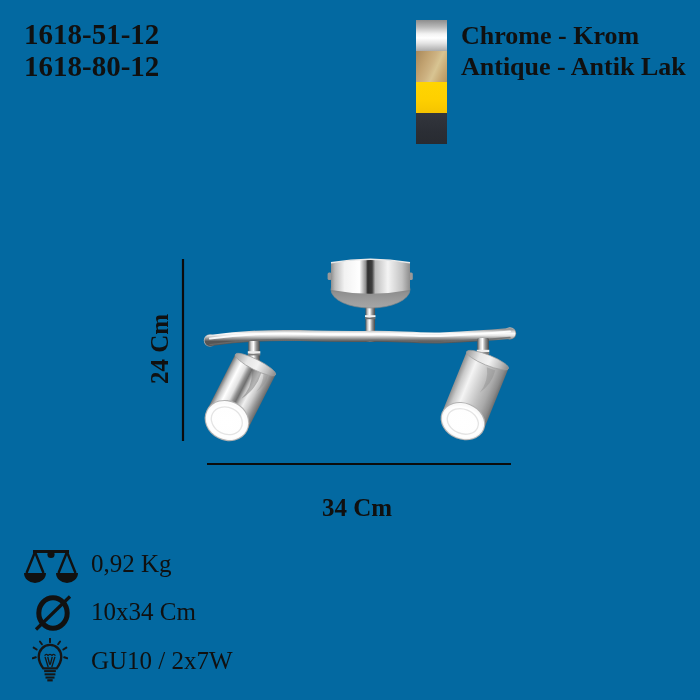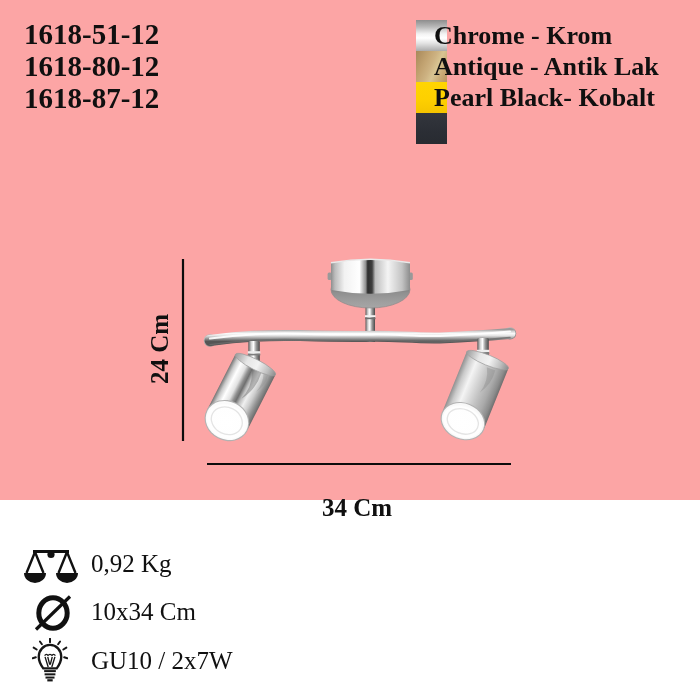--- a/index.html
+++ b/index.html
@@ -1,31 +1,31 @@
 <!DOCTYPE html>
 <html><head>
 <meta charset="utf-8">
 <style>
   * { margin: 0; padding: 0; box-sizing: border-box; }
   html, body { width: 700px; height: 700px; background: #ffffff; }
   body { font-family: "Liberation Serif", serif; color: #101010; overflow: hidden; }
-  #page { position: relative; width: 700px; height: 500px; background: #fca5a5; }
+  #page { position: relative; width: 700px; height: 700px; background: #0369a1; }
 
   
   .codes { position: absolute; left: 24px; top: 18px; }
   .code-line { font-size: 29px; font-weight: bold; line-height: 32px; letter-spacing: 0px; white-space: nowrap; }
 
   
   .swatch-strip { position: absolute; left: 416px; top: 20px; width: 31px; height: 124px; }
   .swatch { width: 31px; height: 31px; }
   .swatch-chrome { background: linear-gradient(180deg, #8d8d8d 0%, #b9b9b9 22%, #f3f3f3 45%, #ffffff 58%, #e3e3e3 75%, #bdbdbd 92%, #ababab 100%); }
   .swatch-antique { background: linear-gradient(115deg, #a8885a 0%, #c2a371 30%, #cdb282 48%, #d8c492 62%, #c9ab76 80%, #b6945f 100%); }
   .swatch-gold { background: linear-gradient(180deg, #ffd501 0%, #fed000 55%, #f5c400 100%); }
   .swatch-pearl-black { background: linear-gradient(180deg, #33363d 0%, #2b2e35 60%, #282b31 100%); }
-  .color-labels { position: absolute; left: 434px; top: 20px; }
+  .color-labels { position: absolute; left: 461px; top: 20px; }
   .color-label { height: 31px; display: flex; align-items: center; font-size: 26px; font-weight: bold; white-space: nowrap; }
 
   
   .dim-label { position: absolute; font-size: 25px; font-weight: bold; white-space: nowrap; }
   .dim-height { left: 160px; top: 349px; transform: translate(-50%, -50%) rotate(-90deg); }
   .dim-width { left: 357px; top: 488px; transform: translate(-50%, -50%); margin-top: 20px; }
 
   
   .spec-value { position: absolute; left: 91px; font-size: 25px; font-weight: normal; white-space: nowrap; transform: translateY(-50%); }
   .spec-icon { position: absolute; }
@@ -34,33 +34,31 @@
   #diagram-svg { position: absolute; left: 0; top: 0; }
 </style>
 </head>
 <body>
 
 <div id="page">
 
   <div class="codes">
     <div class="code-line">1618-51-12</div>
     <div class="code-line">1618-80-12</div>
-    <div class="code-line">1618-87-12</div>
   </div>
 
   <div class="swatch-strip">
     <div class="swatch swatch-chrome"></div>
     <div class="swatch swatch-antique"></div>
     <div class="swatch swatch-gold"></div>
     <div class="swatch swatch-pearl-black"></div>
   </div>
   <div class="color-labels">
     <div class="color-label">Chrome - Krom</div>
     <div class="color-label">Antique - Antik Lak</div>
-    <div class="color-label">Pearl Black- Kobalt</div>
   </div>
 
   <svg id="diagram-svg" width="700" height="700" viewBox="0 0 700 700" aria-hidden="true">
     <defs>
       <linearGradient id="gCanopyBody" x1="0" y1="0" x2="1" y2="0">
         <stop offset="0" stop-color="#8e8e8e"></stop>
         <stop offset="0.05" stop-color="#bcbcbc"></stop>
         <stop offset="0.17" stop-color="#f2f2f2"></stop>
         <stop offset="0.36" stop-color="#ffffff"></stop>
         <stop offset="0.44" stop-color="#8f8f8f"></stop>

